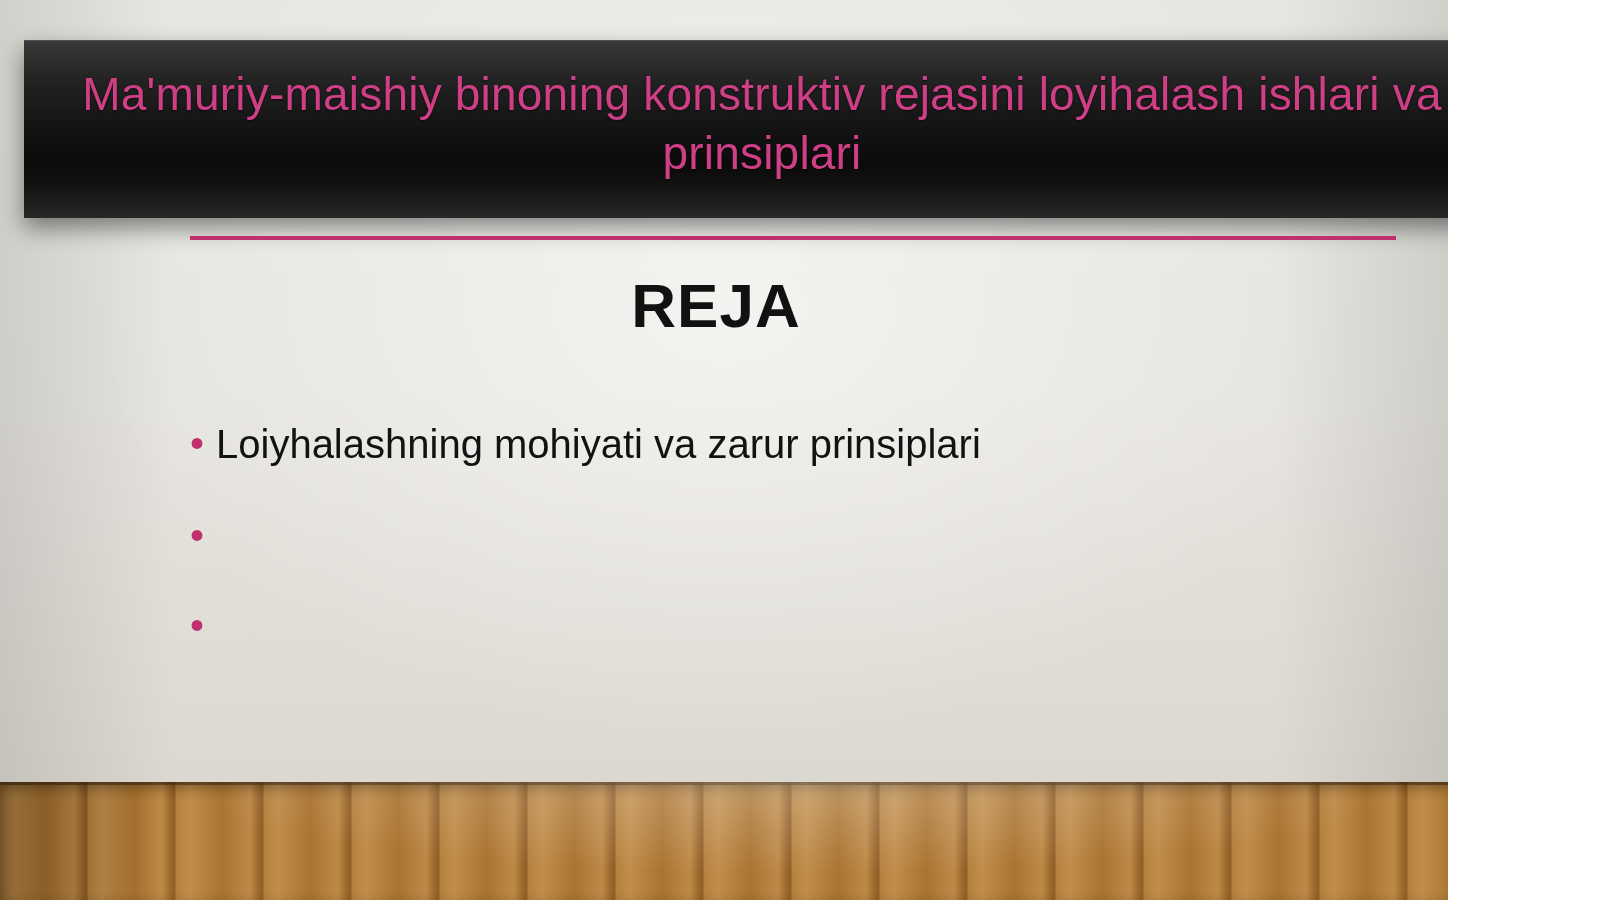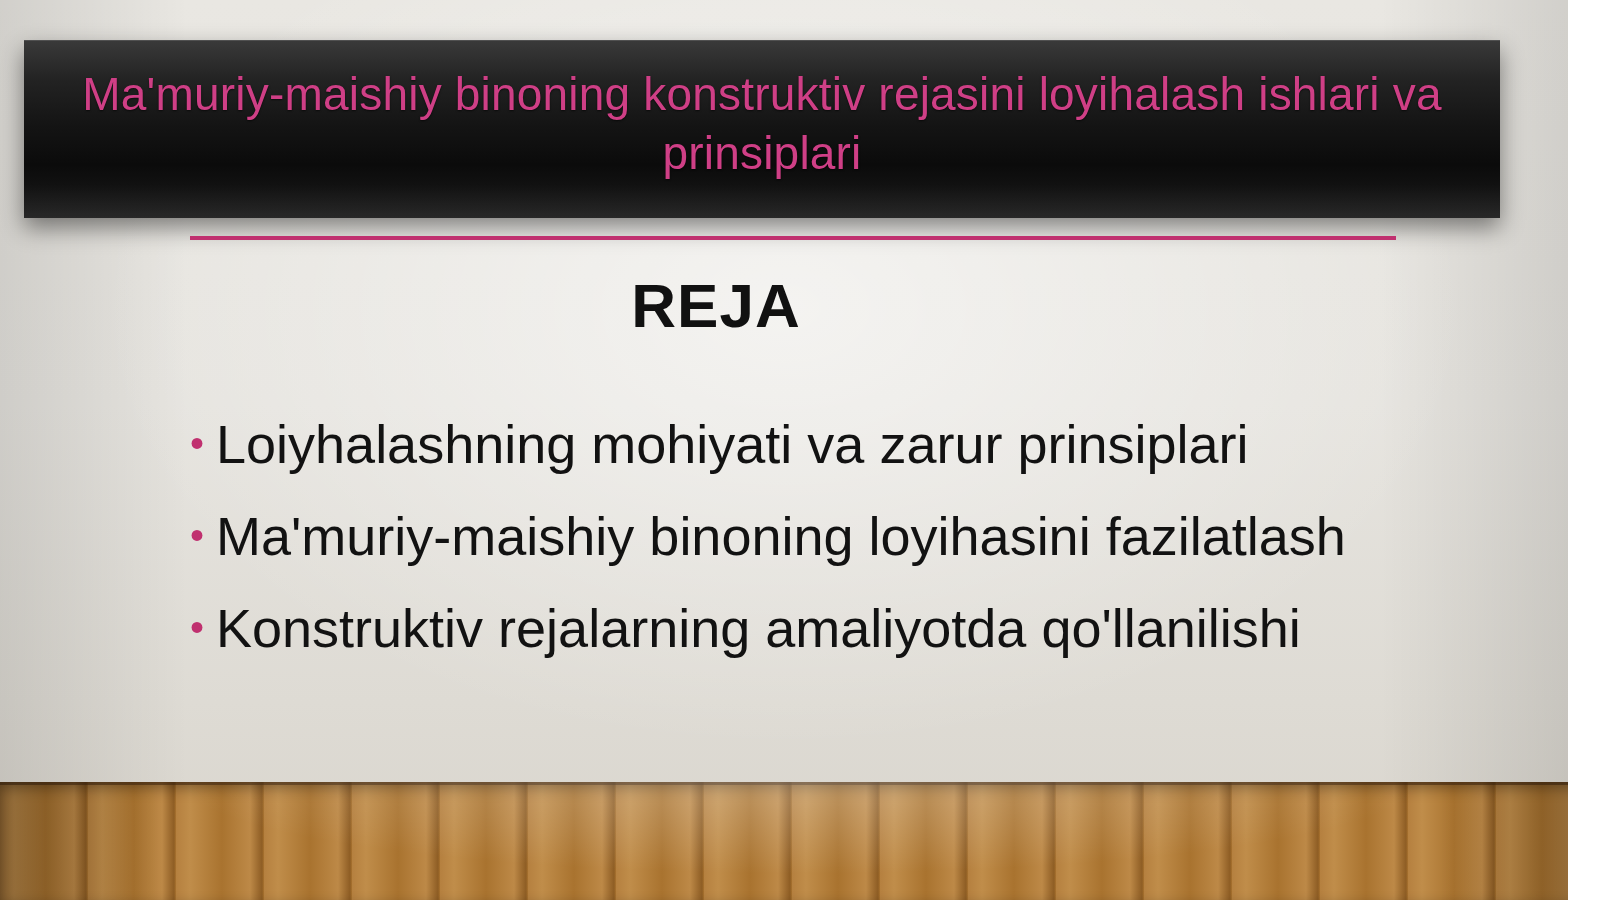--- a/index.html
+++ b/index.html
@@ -6,21 +6,21 @@
     margin: 0;
     padding: 0;
     width: 1600px;
     height: 900px;
     overflow: hidden;
     font-family: "Liberation Sans", sans-serif;
   }
 
   .slide {
     position: relative;
-    width: 1568px;
+    width: 1448px;
     height: 900px;
     background: linear-gradient(180deg, #e9e7e2 0%, #e6e4df 45%, #dedbd4 78%, #d8d4cc 100%);
     overflow: hidden;
   }
 
   
   .wall-shade {
     position: absolute;
     left: 0; top: 0; right: 0;
     height: 810px;
@@ -103,21 +103,21 @@
   .bullet-dot {
     color: #c0306f;
     font-size: 40px;
     line-height: 46px;
     width: 26px;
     flex: 0 0 26px;
     text-align: left;
   }
 
   .bullet-text {
-    font-size: 54px;
+    font-size: 40px;
     line-height: 48px;
     color: #121212;
     font-weight: 400;
   }
 
   
   .floor {
     position: absolute;
     left: 0;
     bottom: 0;
@@ -161,26 +161,24 @@
 
   <div class="bullets">
 
     <div class="bullet">
       <span class="bullet-dot">•</span>
       <span class="bullet-text">Loiyhalashning mohiyati va zarur prinsiplari</span>
     </div>
 
     <div class="bullet">
       <span class="bullet-dot">•</span>
-      <span class="bullet-text">Ma'muriy-maishiy binoning loyihasini fazilatlash</span>
     </div>
 
     <div class="bullet">
       <span class="bullet-dot">•</span>
-      <span class="bullet-text">Konstruktiv rejalarning amaliyotda qo'llanilishi</span>
     </div>
 
   </div>
 
   <div class="floor">
     <div class="floor-line"></div>
     <div class="floor-sheen"></div>
   </div>
 
 </div>

